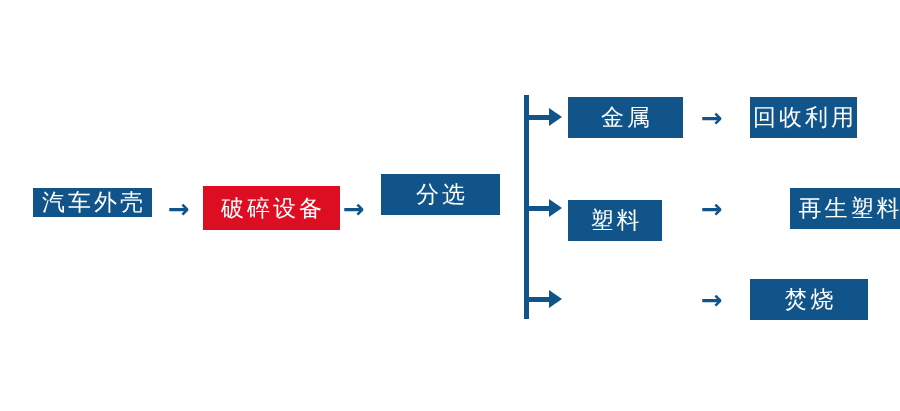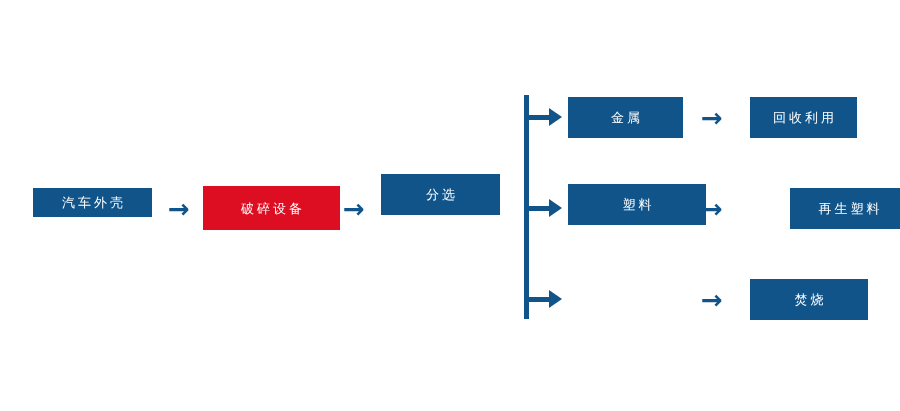--- a/index.html
+++ b/index.html
@@ -21,21 +21,21 @@
     height: 411px;
   }
 
   .node {
     position: absolute;
     display: flex;
     align-items: center;
     justify-content: center;
     box-sizing: border-box;
     color: #ffffff;
-    font-size: 13px;
+    font-size: 23px;
     letter-spacing: 3px;
     text-indent: 3px;
     line-height: 1;
     white-space: nowrap;
     font-weight: 400;
   }
   .node.primary { background: #10548a; }
   .node.highlight { background: #de0e22; }
 
   .arrow {
@@ -101,21 +101,21 @@
 
   <div class="arrow" style="left:694px; top:101px; width:36px; height:33px;">→</div>
 
   <div class="node primary" style="left:750px; top:97px; width:107px; height:41px;font-family:Liberation Serif, serif;">回收利用</div>
 
   <div class="branch-arrow" style="left:528px; top:199px;">
     <div class="branch-stem"></div>
     <div class="branch-head"></div>
   </div>
 
-  <div class="node primary" style="left:568px; top:184px; width:138px; height:41px;">塑料</div>
+  <div class="node primary" style="left:568px; top:200px; width:94px; height:41px;">塑料</div>
 
   <div class="arrow" style="left:694px; top:192px; width:36px; height:33px;">→</div>
 
   <div class="node primary" style="left:750px; top:188px; width:118px; height:41px;margin-left:40px;">再生塑料</div>
 
   <div class="branch-arrow" style="left:528px; top:290px;">
     <div class="branch-stem"></div>
     <div class="branch-head"></div>
   </div>
 

